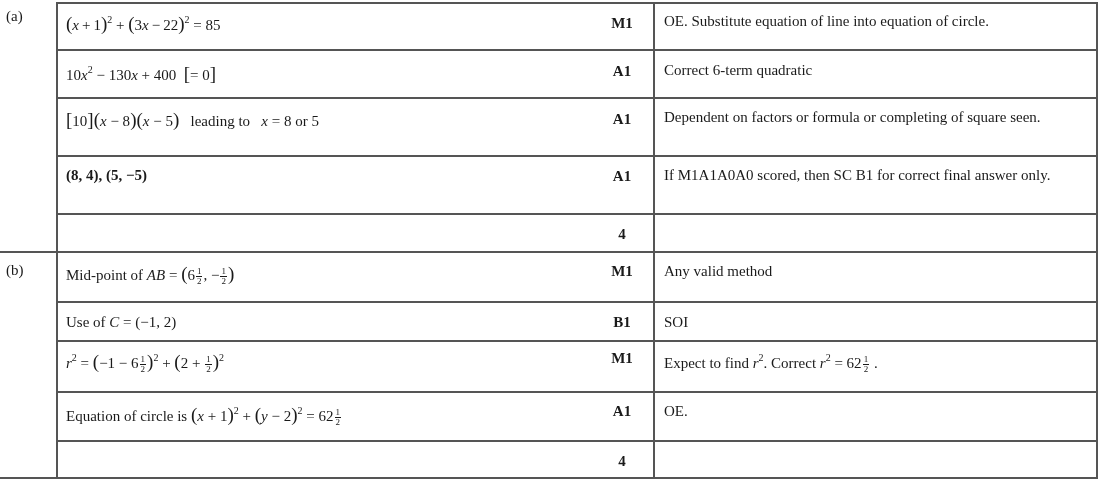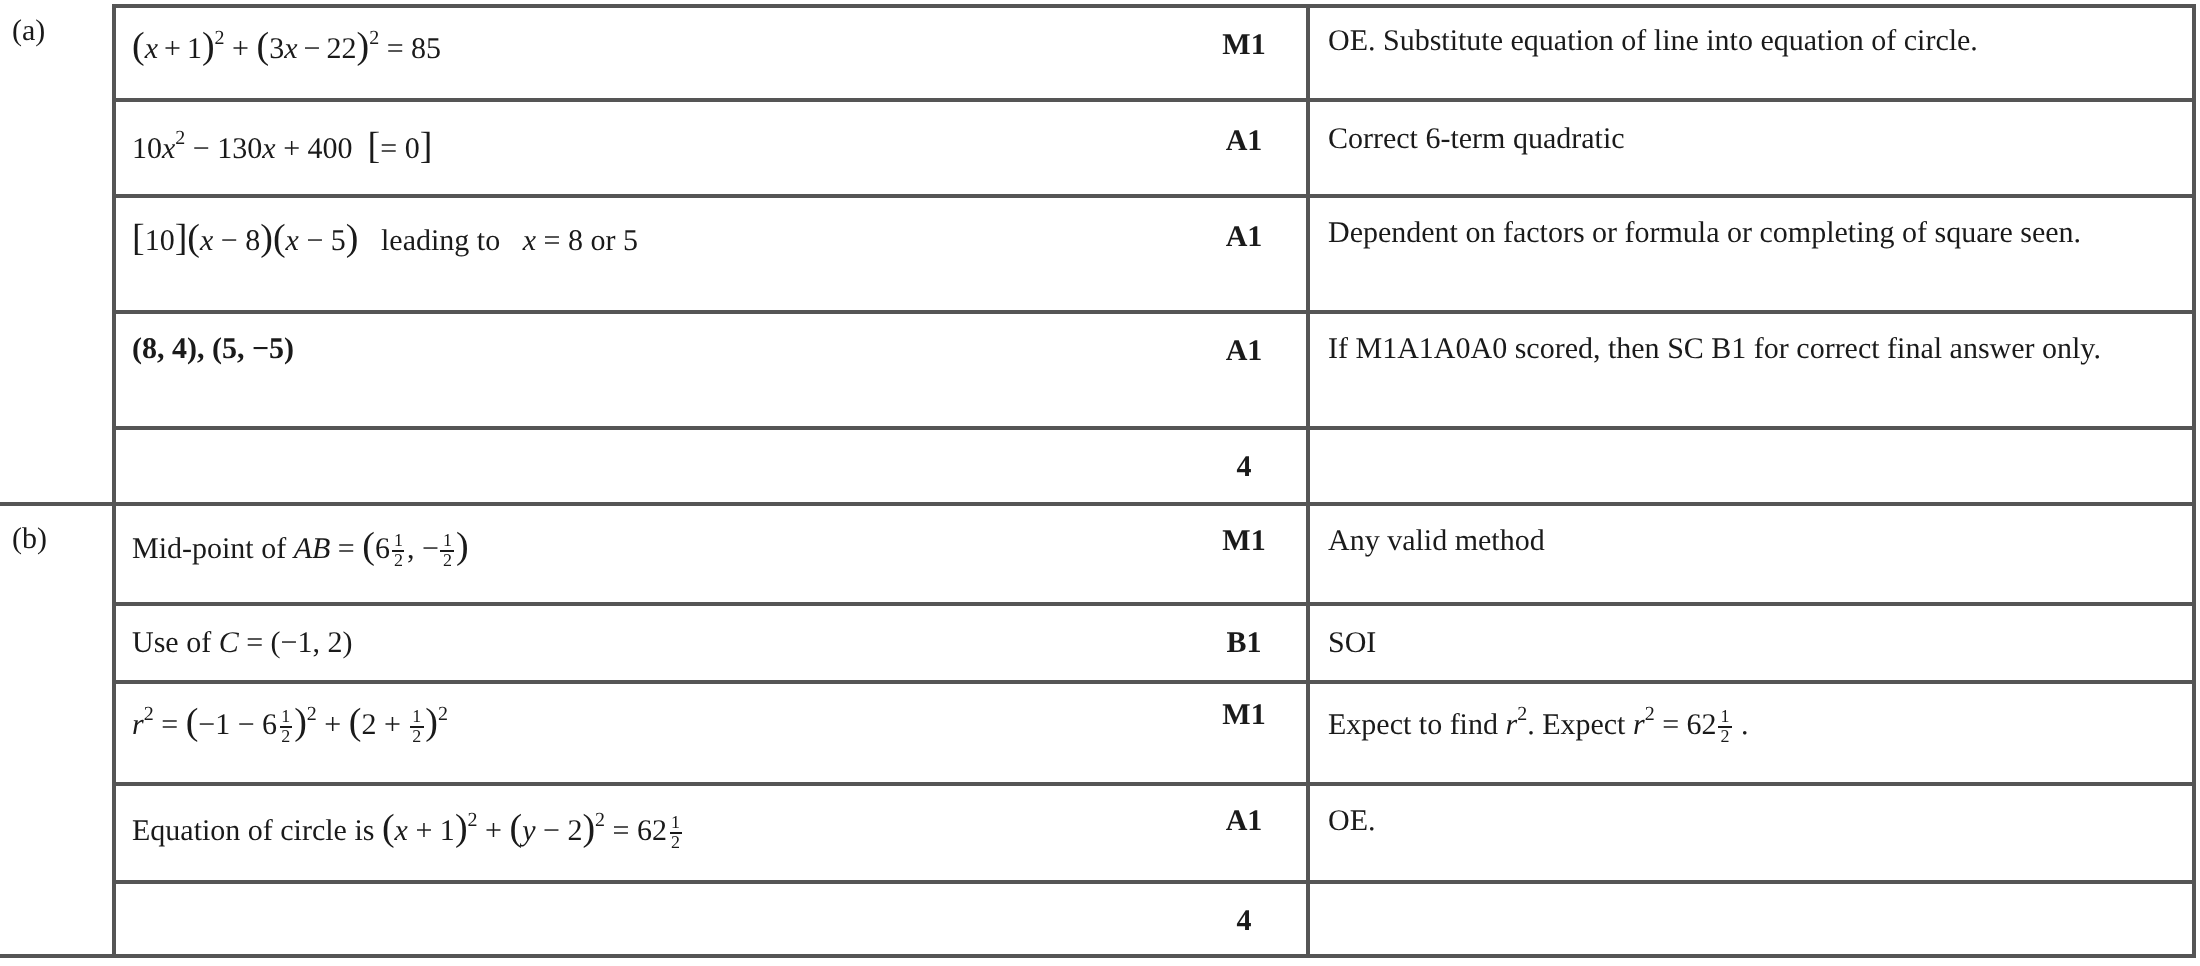--- a/index.html
+++ b/index.html
@@ -93,21 +93,21 @@
   <span>Use of </span><span class="it">C</span><span> = (−1, 2)</span>
 </div>
 <div class="cell mark" style="top:313px;">B1</div>
 <div class="cell guid" style="top:313px;">SOI</div>
 
 <div class="cell work math" style="top:352px;">
   <span class="it">r</span><sup>2</sup> = <span class="paren">(</span>−1 − 6<span class="frac"><span class="num">1</span><span class="den">2</span></span><span class="paren">)</span><sup>2</sup> + <span class="paren">(</span>2 + <span class="frac"><span class="num">1</span><span class="den">2</span></span><span class="paren">)</span><sup>2</sup>
 </div>
 <div class="cell mark" style="top:349px;">M1</div>
 <div class="cell guid" style="top:354px;">
-  <span>Expect to find </span><span class="it">r</span><sup>2</sup><span>. Expect </span><span class="it">r</span><sup>2</sup> = 62<span class="frac"><span class="num">1</span><span class="den">2</span></span> .
+  <span>Expect to find </span><span class="it">r</span><sup>2</sup><span>. Correct </span><span class="it">r</span><sup>2</sup> = 62<span class="frac"><span class="num">1</span><span class="den">2</span></span> .
 </div>
 
 <div class="cell work math" style="top:405px;">
   <span>Equation of circle is </span>
   <span class="paren">(</span><span class="it">x</span> + 1<span class="paren">)</span><sup>2</sup> + <span class="paren">(</span><span class="it">y</span> − 2<span class="paren">)</span><sup>2</sup> = 62<span class="frac"><span class="num">1</span><span class="den">2</span></span>
 </div>
 <div class="cell mark" style="top:402px;">A1</div>
 <div class="cell guid" style="top:402px;">OE.</div>
 
 <div class="cell mark" style="top:452px;">4</div>

